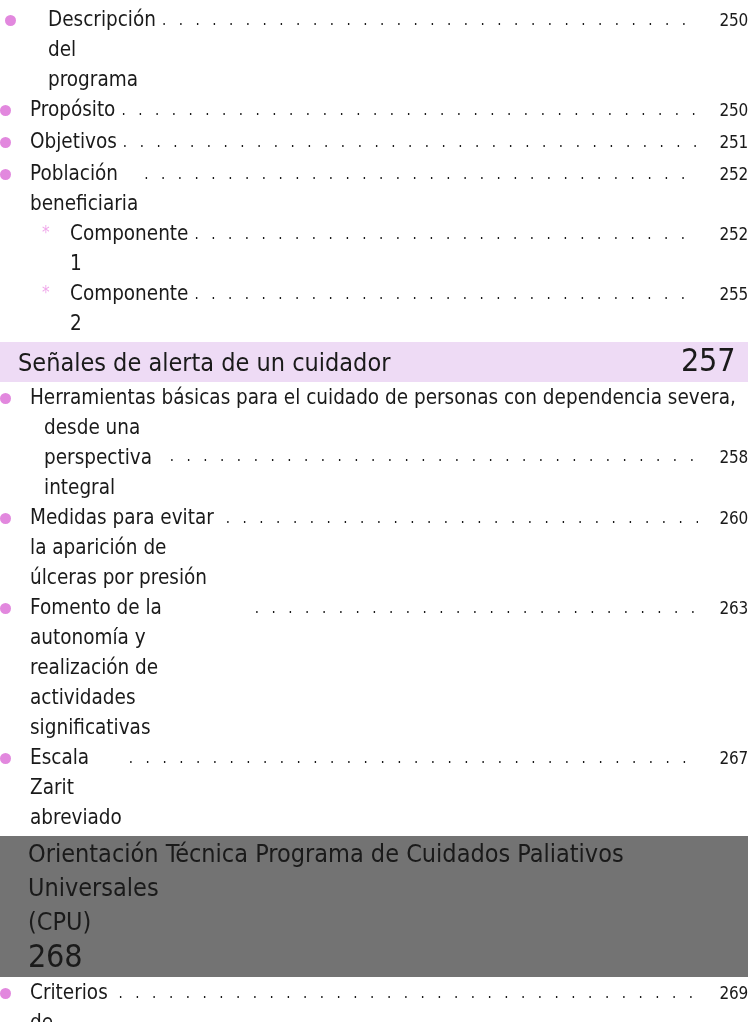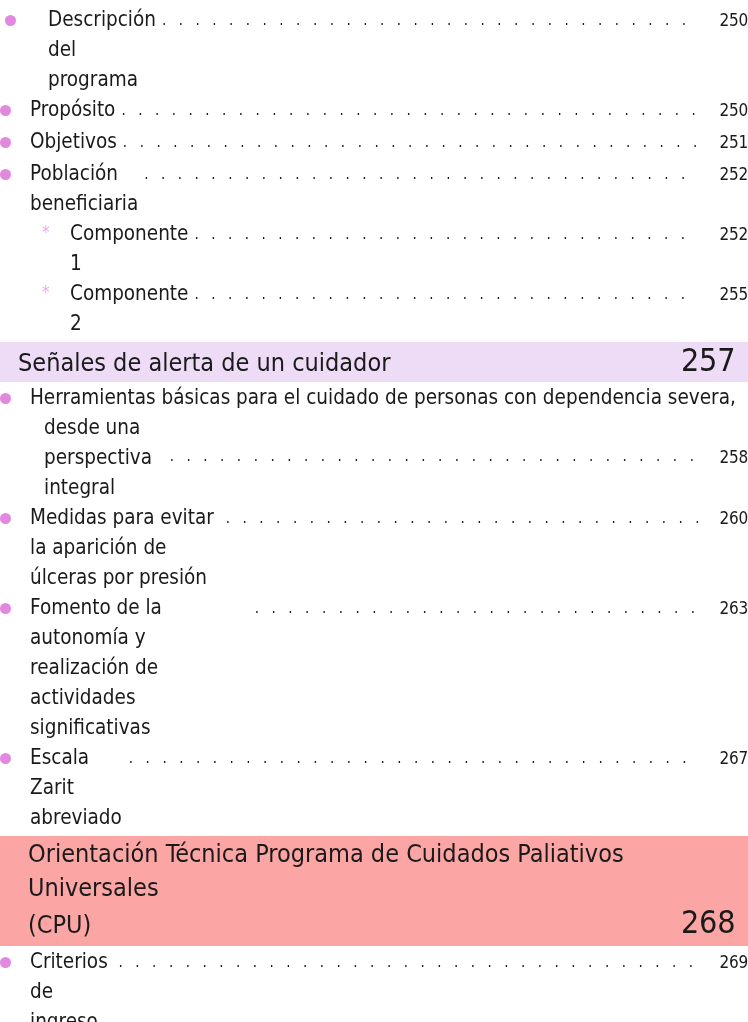--- a/index.html
+++ b/index.html
@@ -124,20 +124,21 @@
   
   .h2.two {
     display: block;
     padding-bottom: 4px;
   }
   .h2.two .l1 { display: block; }
   .h2.two .l2 {
     display: flex;
     align-items: baseline;
     justify-content: space-between;
+    flex-direction: column;
   }
   .gap-4  { height: 4px;  }
 </style>
 </head>
 <body>
 
 <div class="toc">
 
   <div class="gap-4"></div>
 
@@ -216,21 +217,21 @@
 
   <div class="row item">
     <span class="bullet" style="background: rgb(226, 136, 222);"></span>
     <span class="txt">Escala Zarit abreviado</span>
     <span class="leader">. . . . . . . . . . . . . . . . . . . . . . . . . . . . . . . . . . . . . . . . . . . . . . . . . . . . . . . . . . . . . . . . . . . . . . . . . . . .</span>
     <span class="pg">267</span>
   </div>
 
   <div class="gap-4"></div>
 
-  <div class="h2 two" style="background: #fca5a5; padding-left: 28px;">
+  <div class="h2 two" style="background: #737373; padding-left: 28px;">
     <span class="l1">Orientación Técnica Programa de Cuidados Paliativos Universales</span>
     <span class="l2">
       <span>(CPU)</span>
       <span class="pg">268</span>
     </span>
   </div>
 
   <div class="row item">
     <span class="bullet" style="background: rgb(226, 136, 222);"></span>
     <span class="txt">Criterios de ingreso</span>

